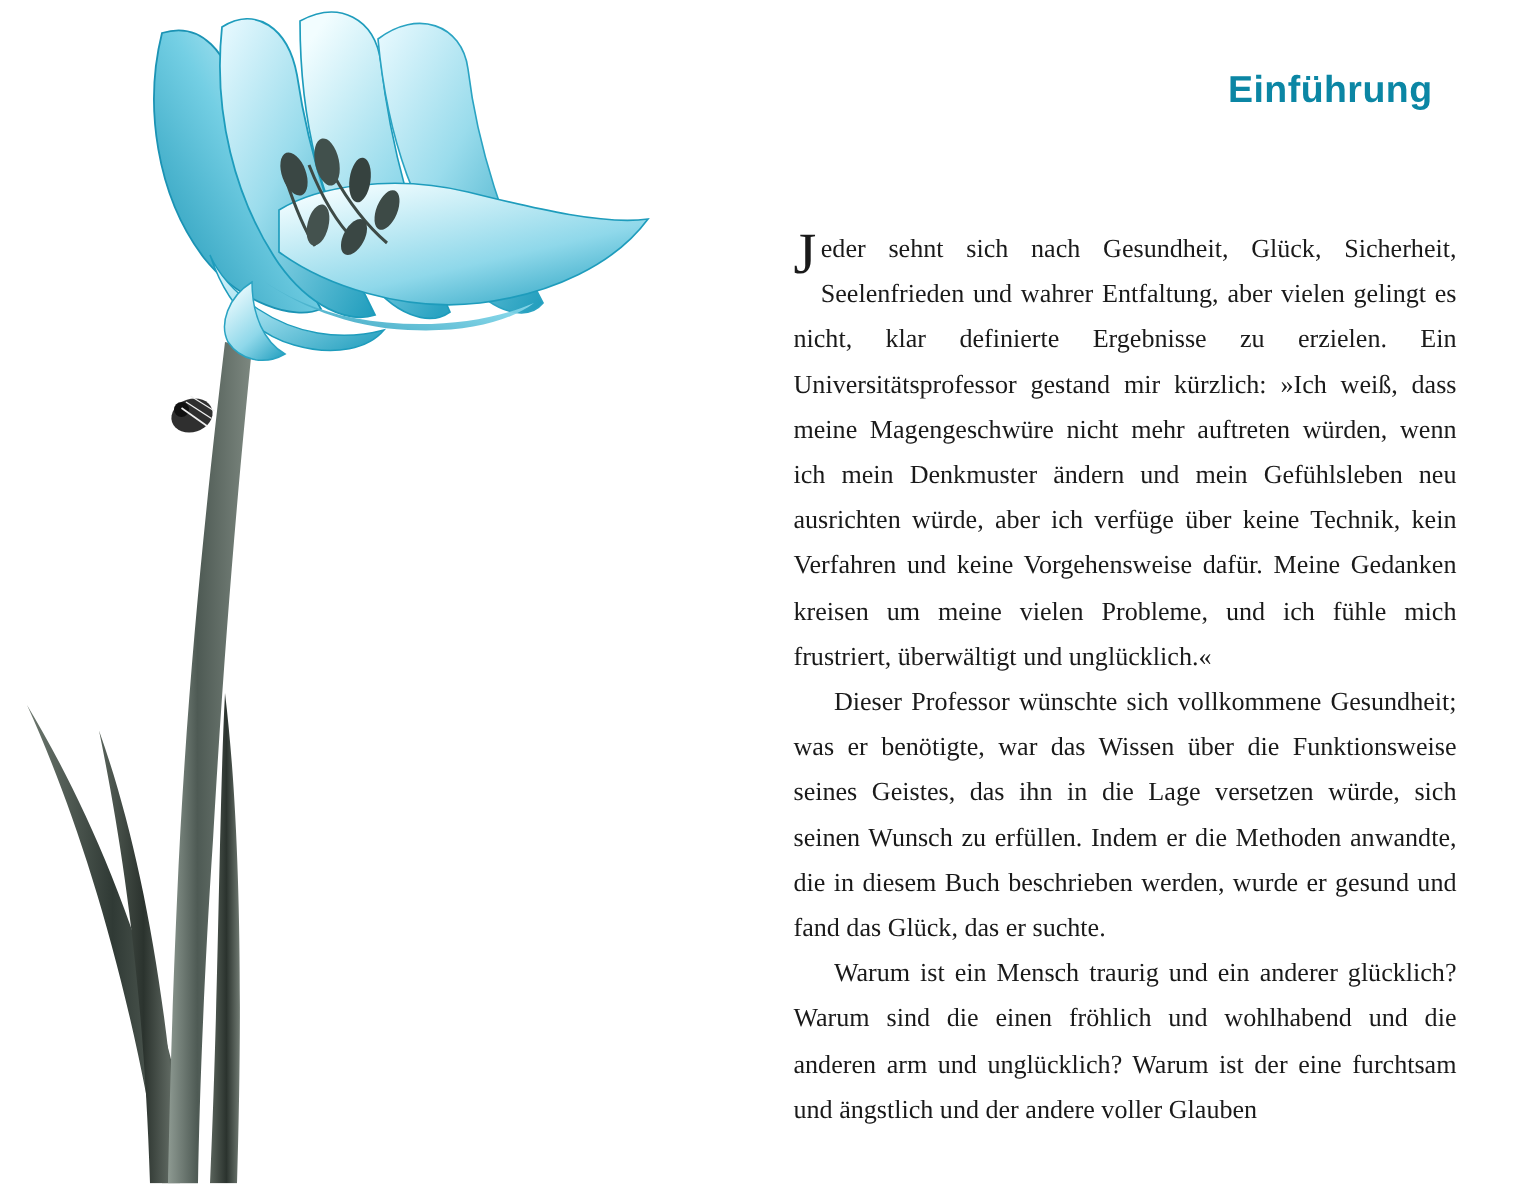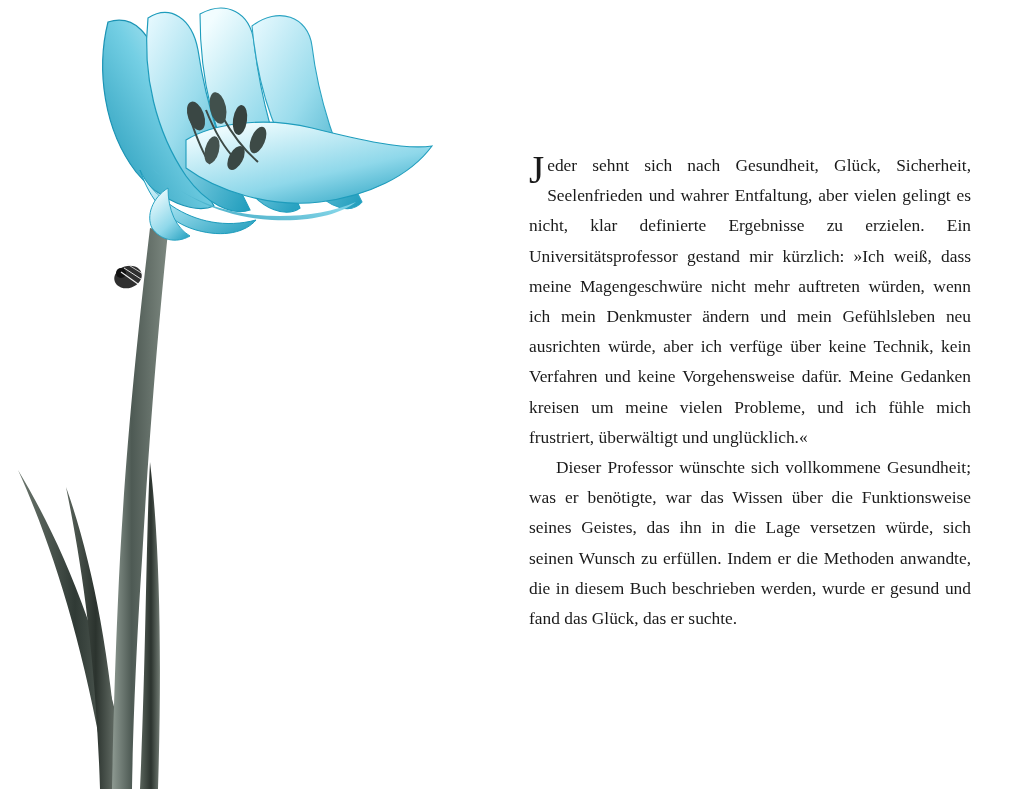--- a/index.html
+++ b/index.html
@@ -176,21 +176,23 @@
           <ellipse cx="258" cy="140" rx="7" ry="14" transform="rotate(22 258 140)" fill="#3d4a46"></ellipse>
           <ellipse cx="212" cy="150" rx="7" ry="14" transform="rotate(14 212 150)" fill="#44524e"></ellipse>
           <ellipse cx="236" cy="158" rx="7" ry="13" transform="rotate(28 236 158)" fill="#3a4744"></ellipse>
         </g>
       </g>
     </svg>
   </div>
 
   <div class="page-right">
 
+    <div class="chapter-title">Einführung</div>
 
     <div class="body-col">
       <p class="first"><span class="dropcap">J</span><span>eder sehnt sich nach Gesundheit, Glück, Sicherheit, Seelenfrieden und wahrer Entfaltung, aber vielen ge­lingt es nicht, klar definierte Ergebnisse zu erzielen. Ein Universitätsprofessor gestand mir kürzlich: »Ich weiß, dass meine Magengeschwüre nicht mehr auftreten wür­den, wenn ich mein Denkmuster ändern und mein Ge­fühlsleben neu ausrichten würde, aber ich verfüge über keine Technik, kein Verfahren und keine Vorgehensweise dafür. Meine Gedanken kreisen um meine vielen Pro­bleme, und ich fühle mich frustriert, überwältigt und un­glücklich.«</span></p>
       <p>Dieser Professor wünschte sich vollkommene Gesund­heit; was er benötigte, war das Wissen über die Funktions­weise seines Geistes, das ihn in die Lage versetzen würde, sich seinen Wunsch zu erfüllen. Indem er die Methoden anwandte, die in diesem Buch beschrieben werden, wurde er gesund und fand das Glück, das er suchte.</p>
+      <p>Warum ist ein Mensch traurig und ein anderer glück­lich? Warum sind die einen fröhlich und wohlhabend und die anderen arm und unglücklich? Warum ist der eine furchtsam und ängstlich und der andere voller Glauben</p>
     </div>
 
   </div>
 
 </div>
 
 </body></html>

